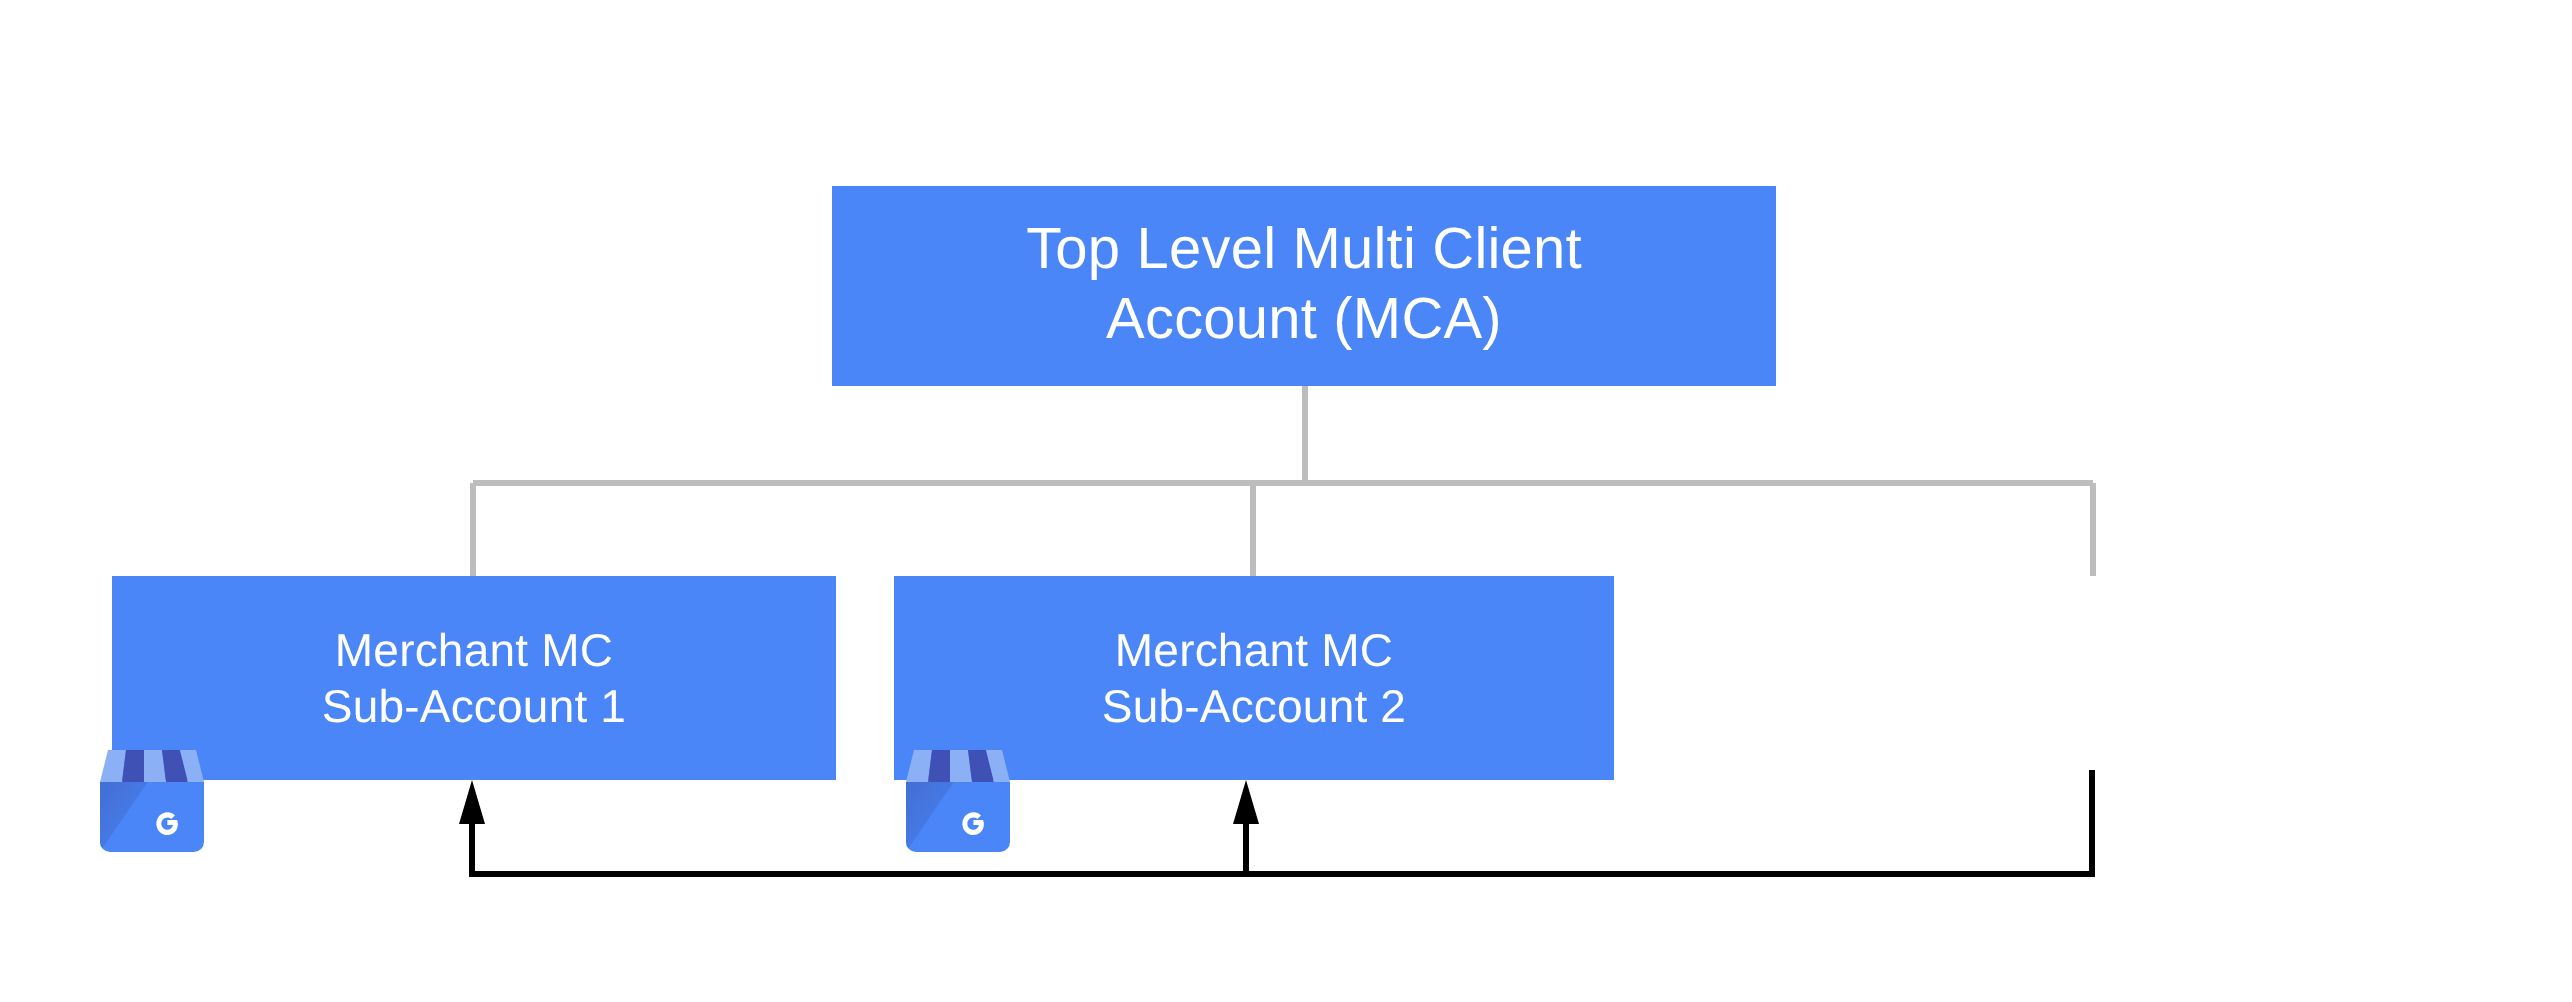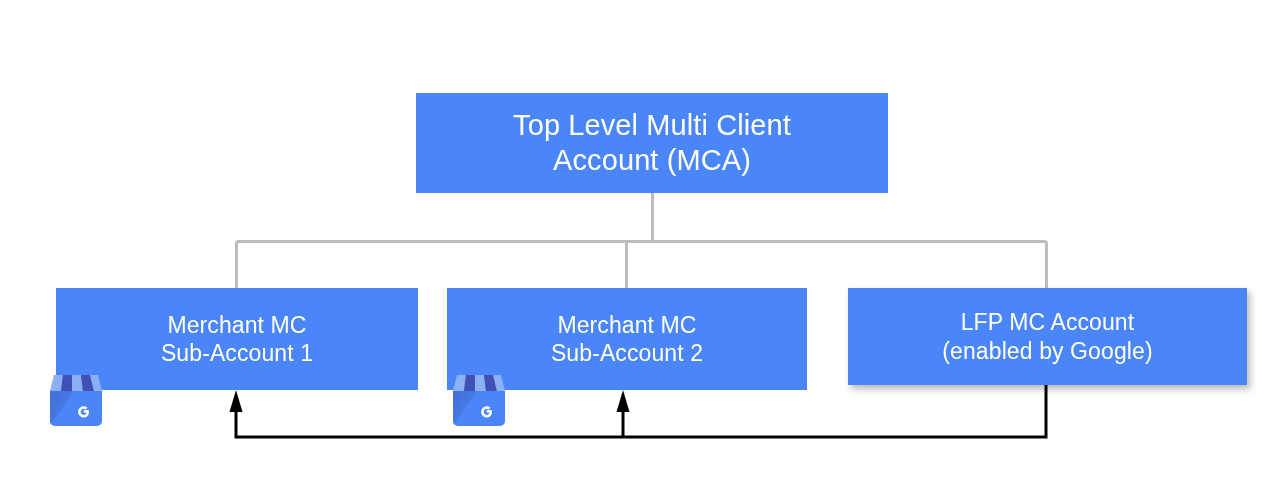--- a/index.html
+++ b/index.html
@@ -132,24 +132,20 @@
   <div class="node-box" id="node-sub1">
     <span class="node-text">Merchant MC
 Sub-Account 1</span>
   </div>
 
   <div class="node-box" id="node-sub2">
     <span class="node-text">Merchant MC
 Sub-Account 2</span>
   </div>
 
-  <div class="node-box" id="node-lfp">
-    <span class="node-text">LFP MC Account
-(enabled by Google)</span>
-  </div>
 
   <svg class="gbp-icon" id="gbp-icon-sub1" viewBox="0 0 72 72" xmlns="http://www.w3.org/2000/svg">
     <defs>
       <clipPath id="store-clip-1">
         <path d="M10 27 H62 V57 A5 5 0 0 1 57 62 H15 A5 5 0 0 1 10 57 Z"></path>
       </clipPath>
       <linearGradient id="store-shade-1" x1="0" y1="0" x2="1" y2="1">
         <stop offset="0%" stop-color="#3f62c4"></stop>
         <stop offset="100%" stop-color="#4a86f7"></stop>
       </linearGradient>

